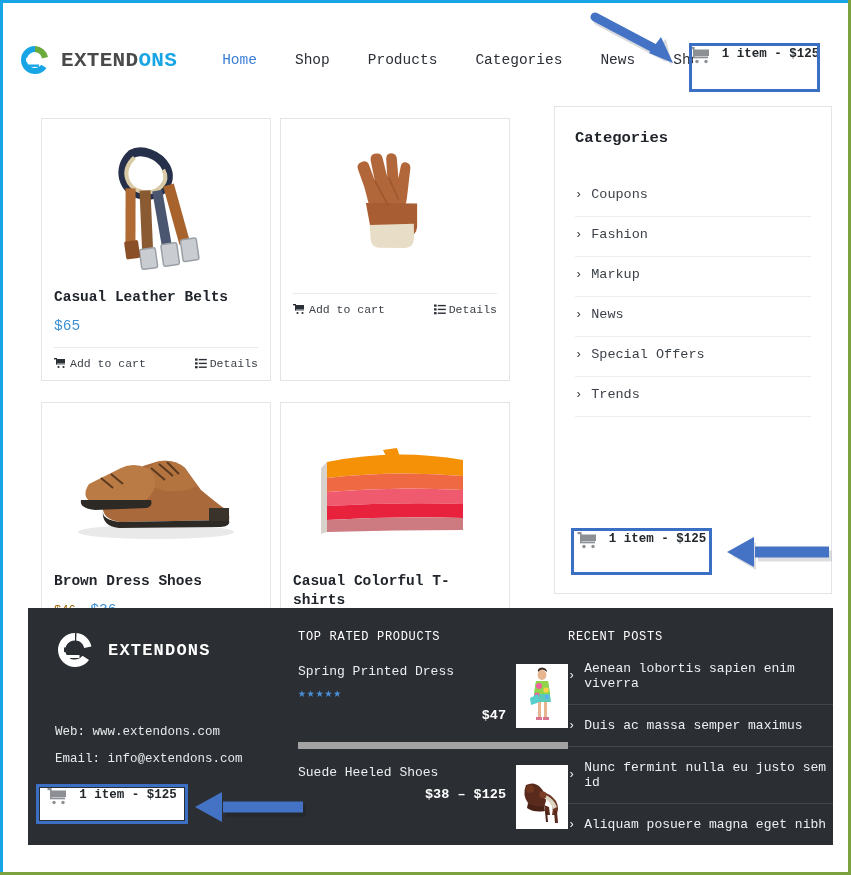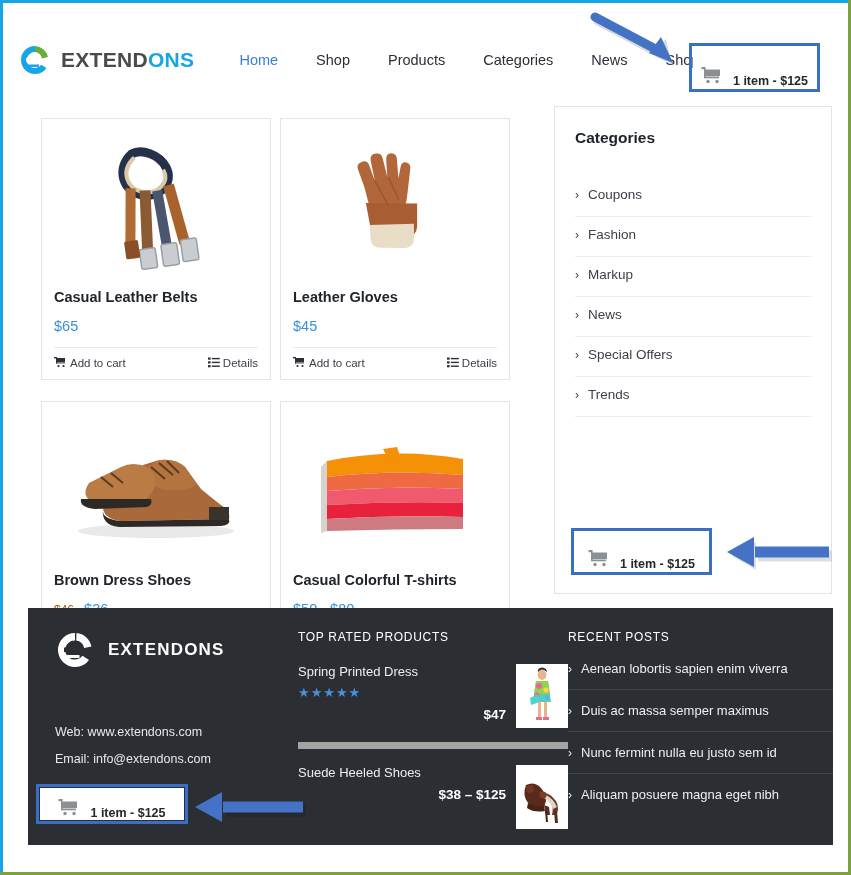--- a/index.html
+++ b/index.html
@@ -10,21 +10,21 @@
     position: relative;
     overflow: hidden;
   }
 
   
   .frame-top    { position:absolute; left:0;  top:0;    width:851px; height:3px; background:#17a5e6; }
   .frame-left   { position:absolute; left:0;  top:0;    width:3px;   height:875px; background:#17a5e6; }
   .frame-right  { position:absolute; right:0; top:0;    width:3px;   height:875px; background:#7ba23f; }
   .frame-bottom { position:absolute; left:0;  bottom:0; width:851px; height:3px; background:#7ba23f; }
 
-  .page { position:absolute; left:3px; top:3px; width:845px; height:869px; background:#fff; }
+  .page { position:absolute; left:3px; top:3px; width:845px; height:869px; background:#fff;font-family:Liberation Mono, monospace; }
 
   
   .header {
     position:absolute; left:0; top:22px; width:845px; height:70px;
     display:flex; align-items:center;
   }
   .logo-wrap { display:flex; align-items:center; margin-left:15px; }
   .logo-mark { width:34px; height:34px; position:relative; flex:none; }
   .logo-text { font-size:21px; font-weight:bold; letter-spacing:0.3px; margin-left:9px; }
   .logo-text .dark { color:#4a4a4a; }
@@ -32,21 +32,21 @@
 
   .nav { display:flex; align-items:flex-end; margin-left:26px; }
   .nav-item {
     font-size:14.5px; color:#2b2f36; padding:0 19px; cursor:pointer;
     white-space:nowrap; font-weight:500;
   }
   .nav-item.active { color:#3b7fd4; }
 
   
   .cart-pill {
-    display:flex; align-items:flex-end; justify-content:center;
+    display:flex; align-items:flex-start; justify-content:center;
     background:#fff; border:1px solid #cfd4da; cursor:pointer;
   }
   .cart-pill .cart-ico { flex:none; }
   .cart-pill .cart-label {
     font-size:12.5px; font-weight:bold; color:#23282d; margin-left:10px; white-space:nowrap;
   }
   .hilite-box { position:absolute; border:3px solid #3b6fc4; background:transparent; }
 
   
   .cart-header-box { left:686px; top:40px; width:131px; height:49px; }
@@ -258,26 +258,20 @@
           <div class="card-img">
             <svg width="150" height="150" viewBox="0 0 150 150">
               <g transform="rotate(-20 75 75)">
                 <path d="M52 48 L52 30 Q52 24 58 24 Q64 24 64 30 L64 46 L67 26 Q68 20 74 21 Q80 22 79 28 L77 47 L82 30 Q84 24 89 26 Q94 28 92 34 L87 52 L93 42 Q96 37 100 40 Q104 43 101 48 L88 74 Q82 86 68 84 Q54 82 50 70 Z" fill="#b2673a"></path>
                 <path d="M48 64 L44 88 Q42 98 52 102 L74 110 Q84 113 88 104 L96 82 Z" fill="#a85d32"></path>
                 <path d="M44 86 L40 100 Q38 108 46 111 L70 120 Q78 122 81 114 L86 100 Z" fill="#e8ddc6"></path>
                 <path d="M64 46 L68 74" stroke="#8f4e28" stroke-width="1.6" fill="none" opacity="0.6"></path>
                 <path d="M78 48 L80 72" stroke="#8f4e28" stroke-width="1.6" fill="none" opacity="0.6"></path>
               </g>
             </svg>
-          </div>
-          <div class="card-body">
-            <div class="card-title">Leather Gloves</div>
-            <div class="card-price">
-              <span>$45</span>
-            </div>
           </div>
           <div class="card-sep"></div>
           <div class="card-actions">
             <div class="act">
               <svg width="13" height="11" viewBox="0 0 13 11">
                   <rect x="2" y="1" width="9" height="4" fill="#2b2f36"></rect>
                   <rect x="0" y="0" width="2.4" height="1.4" fill="#2b2f36"></rect>
                   <rect x="2" y="5.4" width="9" height="1" fill="#2b2f36"></rect>
                   <rect x="2" y="0" width="1" height="6.4" fill="#2b2f36"></rect>
                   <circle cx="4.5" cy="9" r="1.1" fill="#2b2f36"></circle>

